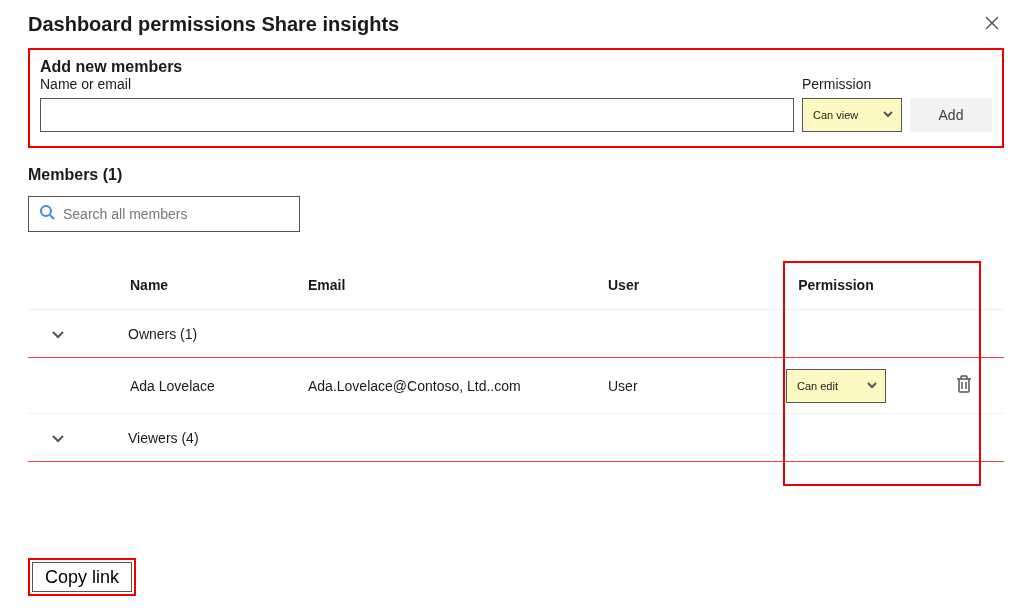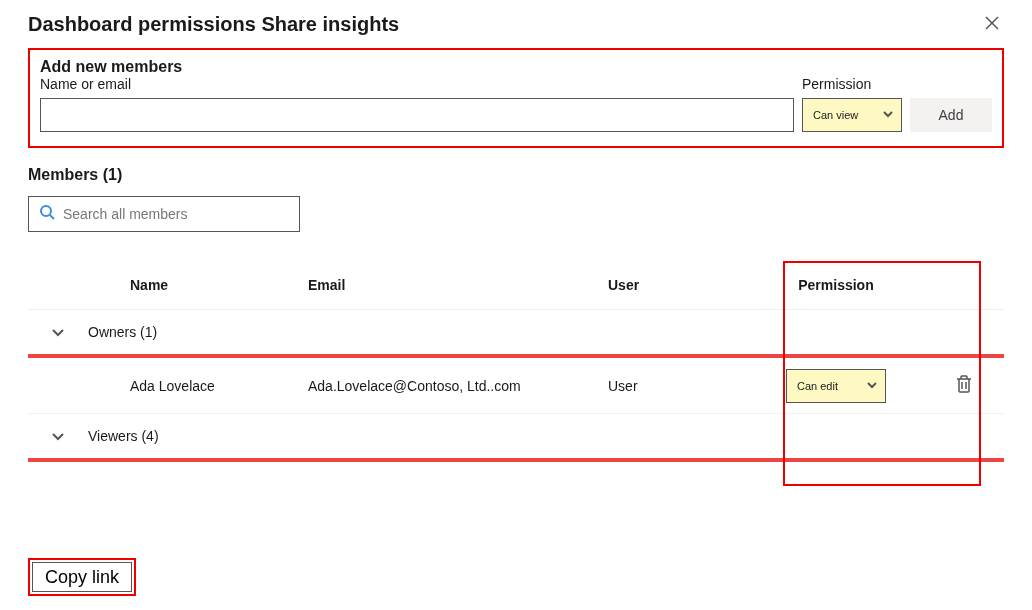--- a/index.html
+++ b/index.html
@@ -27,21 +27,21 @@
     .members-heading { font-size: 16px; font-weight:600; margin-bottom: 12px; }
     .search-wrap { width: 272px; height:36px; border:1px solid #555; display:flex; align-items:center; padding:0 10px; gap:8px; margin-bottom: 28px; }
     .search-wrap svg { width:16px; height:16px; stroke:#3a8dde; stroke-width:2; fill:none; }
     .search-wrap input { flex:1; border:none; outline:none; font-size:14px; color:#1d4ed8; }
     .search-wrap input::placeholder { color:#777; }
 
     .table { width:100%; }
     .thead { display:grid; grid-template-columns: 60px 220px 300px 140px 1fr 80px; align-items:center; height:50px; border-bottom:1px solid #eee; }
     .th { font-size:14px; font-weight:600; }
     .th-perm-wrap { text-align:center; }
-    .group-row { display:grid; grid-template-columns: 60px 1fr; align-items:center; height:48px; border-bottom:4px solid #ef4444; }
+    .group-row { display:grid; grid-template-columns: 60px 1fr; align-items:center; height:48px; border-bottom:1px solid #ef4444;gap:40px; }
     .group-chev { display:flex; justify-content:center; }
     .group-chev svg { width:12px; height:12px; stroke:#555; stroke-width:2; fill:none; }
     .group-label { font-size:14px; }
     .member-row { display:grid; grid-template-columns: 60px 220px 300px 140px 1fr 80px; align-items:center; height:56px; border-bottom:1px solid #f2f2f2; }
     .cell { font-size:14px; }
     .cell-name { padding-left: 42px; }
     .perm-cell { display:flex; justify-content:center; }
     .perm-cell .perm-box { min-width:100px; }
     .del-cell { display:flex; justify-content:center; }
     .del-cell svg { width:16px; height:18px; stroke:#555; stroke-width:1.5; fill:none; cursor:pointer; }

